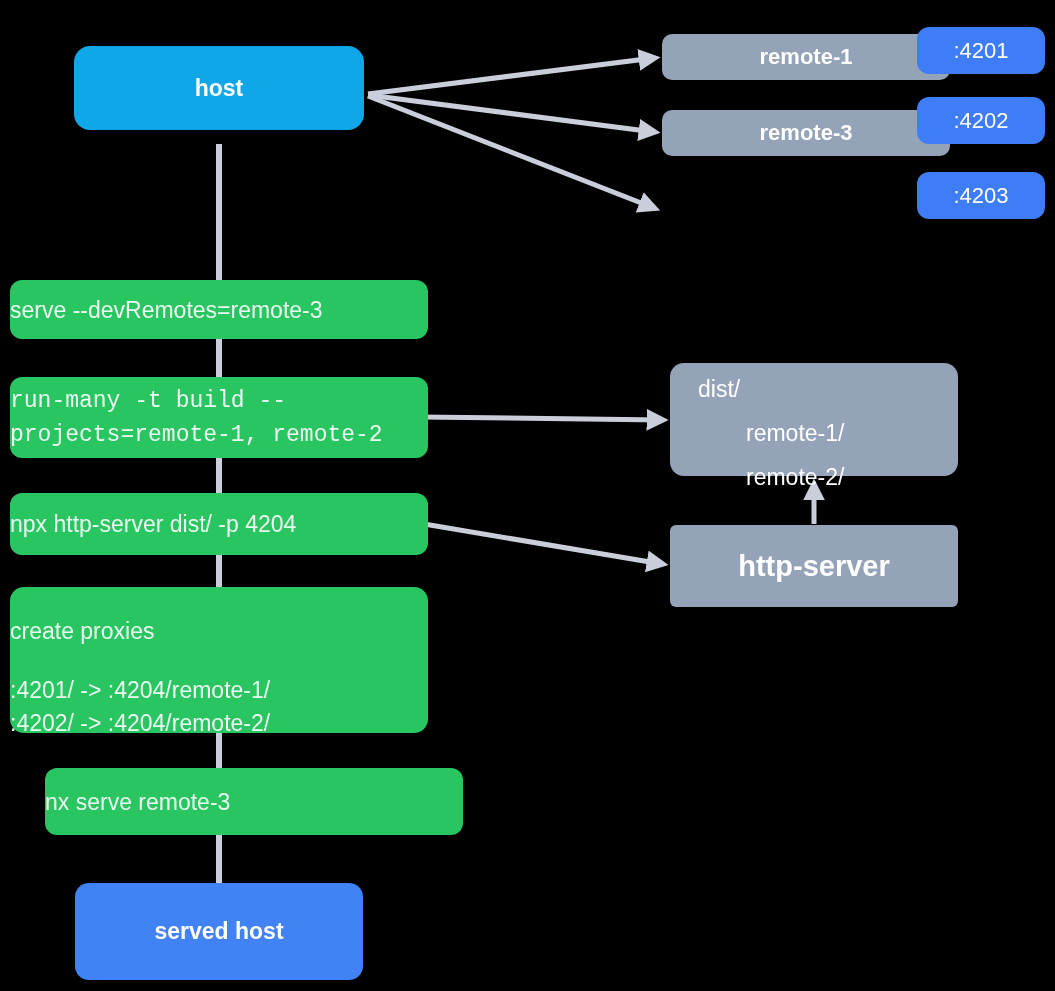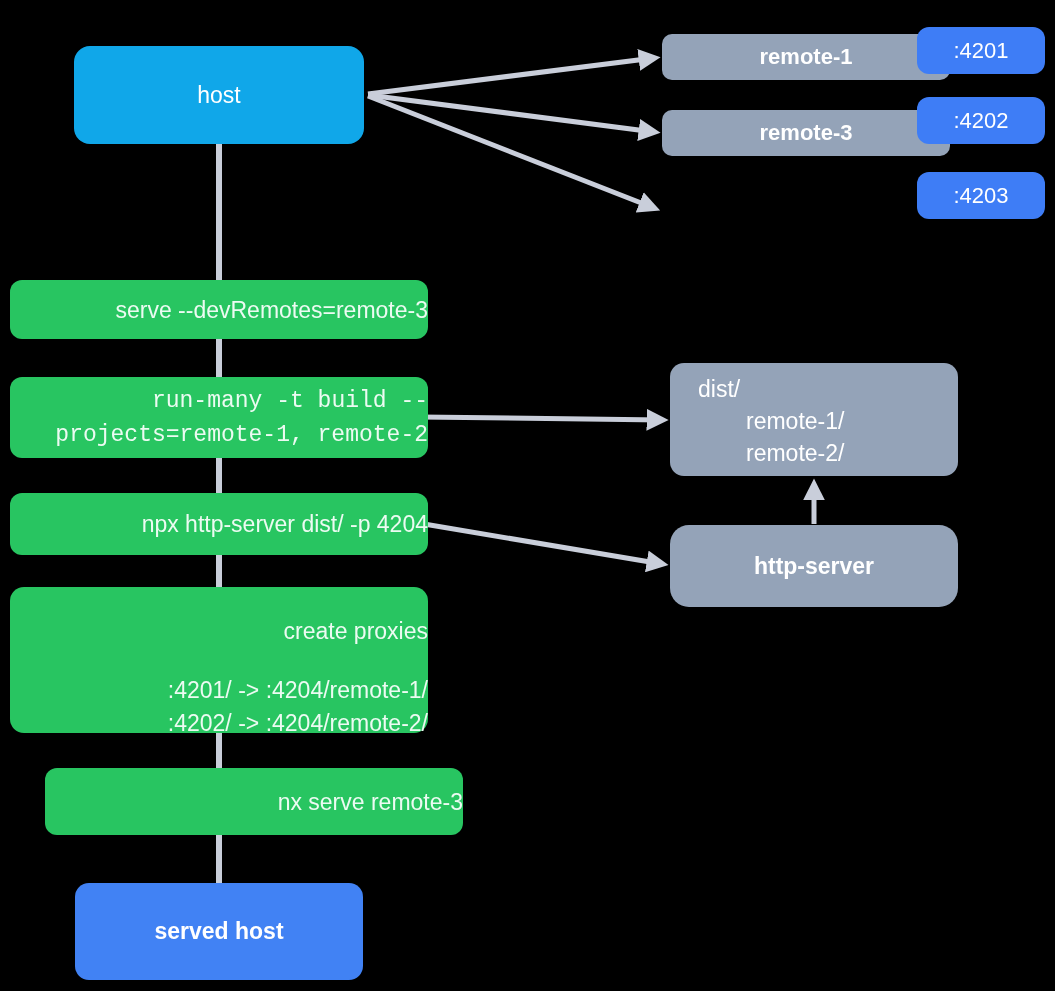--- a/index.html
+++ b/index.html
@@ -24,24 +24,24 @@
   .node {
     position: absolute;
     z-index: 2;
     display: flex;
     align-items: center;
     justify-content: center;
     box-sizing: border-box;
     color: #ffffff;
   }
   .node-host {
-    left: 74px; top: 46px; width: 290px; height: 98px;
+    left: 74px; top: 46px; width: 290px; height: 84px;
     background: #10A7E9;
     border-radius: 16px;
-    font-size: 23px; font-weight: normal;
+    font-size: 23px; font-weight: bold;
   }
   .node-remote {
     left: 662px; width: 288px; height: 46px;
     background: #94A3B8;
     border-radius: 10px;
     font-size: 22px; font-weight: bold;
   }
   .remote-1 { top: 34px; }
   .remote-2 { top: 110px; }
   .remote-3 { top: 187px; }
@@ -58,21 +58,21 @@
   .badge-2 { top: 97px; }
   .badge-3 { top: 172px; }
   .cmd {
     position: absolute;
     z-index: 2;
     left: 10px; width: 418px;
     background: #28C561;
     border-radius: 12px;
     display: flex;
     flex-direction: column;
-    align-items: flex-end;
+    align-items: flex-start;
     justify-content: center;
     box-sizing: border-box;
     color: #ECFBF2;
     font-size: 23px;
     text-align: center;
     line-height: 34px;
   }
   .cmd-serve     { top: 280px; height: 59px; }
   .cmd-run-many  { top: 377px; height: 81px; font-family: Liberation Mono, monospace; }
   .cmd-http      { top: 493px; height: 62px; }
@@ -82,27 +82,28 @@
   .node-dist {
     left: 670px; top: 363px; width: 288px; height: 113px;
     background: #94A3B8;
     border-radius: 14px;
     align-items: flex-start;
     justify-content: flex-start;
     flex-direction: column;
     padding: 10px 0 0 28px;
     font-size: 23px;
     line-height: 32px;
+    gap: 12px;
   }
   .dist-child { padding-left: 48px; }
   .node-http-server {
     left: 670px; top: 525px; width: 288px; height: 82px;
     background: #94A3B8;
-    border-radius: 19px;
-    font-size: 23px; font-weight: bold;
+    border-radius: 6px;
+    font-size: 29px; font-weight: bold;
   }
   .node-served-host {
     left: 75px; top: 883px; width: 288px; height: 97px;
     background: #4182F4;
     border-radius: 14px;
     font-size: 23px; font-weight: bold;
   }
 </style>
 </head>
 <body>

